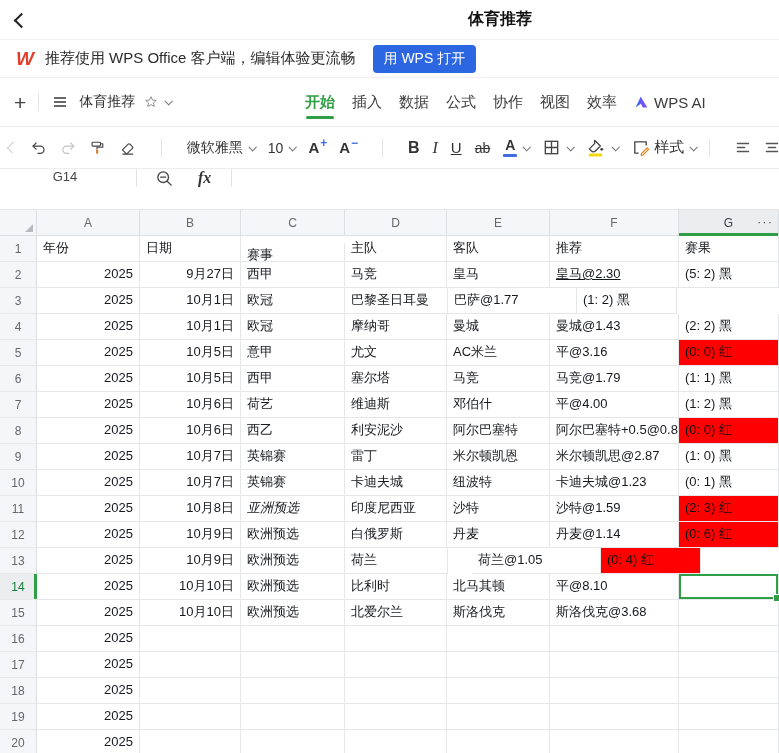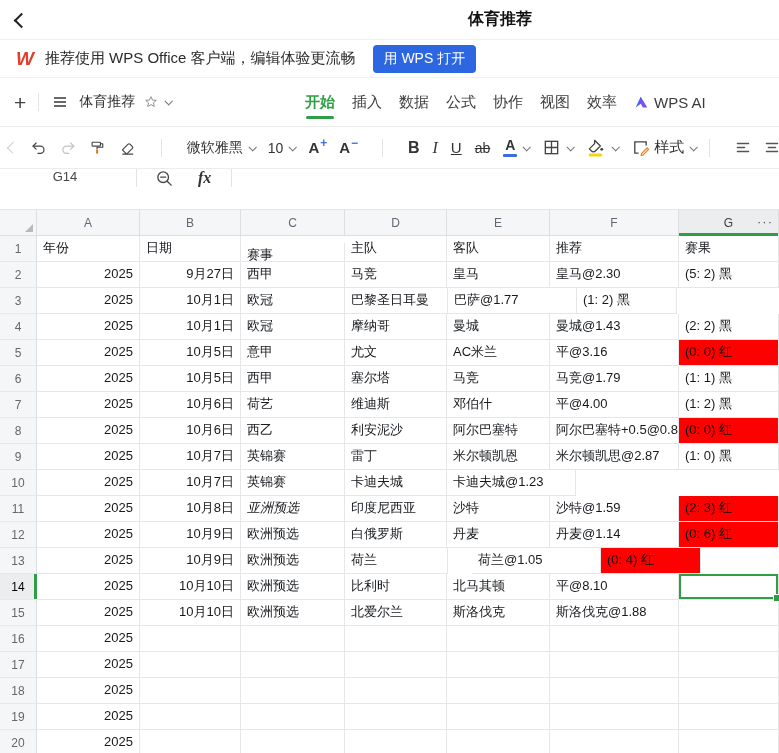--- a/index.html
+++ b/index.html
@@ -81,21 +81,21 @@
   .hc.sel-col{background:#ebedee;color:#3c4044}
   .hc.sel-col::before{content:'';position:absolute;left:0;right:0;bottom:-1px;height:3px;background:var(--green);z-index:2}
   .hc .more{position:absolute;right:5px;top:50%;transform:translateY(-58%);
     color:#555;font-size:13px;letter-spacing:1px;cursor:pointer}
   .corner::after{content:'';position:absolute;right:3px;bottom:3px;
     border-left:8px solid transparent;border-bottom:8px solid #b6babe}
   .grid-row{display:flex;height:26px}
   .rh{width:37px;flex:0 0 37px;background:var(--head-bg);border-right:1px solid var(--head-line);
     border-bottom:1px solid #e6e8ea;color:#63686e;font-size:12px;display:flex;align-items:center;
     justify-content:center;position:relative;cursor:pointer}
-  .rh.sel-row{background:#ebedee;color:#000000}
+  .rh.sel-row{background:#ebedee;color:#15803d}
   .rh.sel-row::after{content:'';position:absolute;top:0;right:-1px;width:3px;height:100%;background:var(--green);z-index:2}
   .cell{border-right:1px solid var(--grid-line);border-bottom:1px solid var(--grid-line);
     font-size:13px;line-height:24px;padding:0 6px;white-space:nowrap;overflow:hidden;cursor:cell;color:#16191d}
   .cell.num{text-align:right}
   .cell.red{background:var(--red);color:#101010}
   .cell.selected{position:relative;z-index:4;overflow:visible;
     box-shadow:inset 0 0 0 2px var(--green)}
   .cell.selected::after{content:'';position:absolute;right:-3px;bottom:-3px;width:6px;height:6px;
     background:var(--green);border:1px solid #fff}
 </style>
@@ -260,21 +260,21 @@
         <div class="cell" style="width: 129px; flex: 0 0 129px;">推荐</div>
         <div class="cell" style="width: 100px; flex: 0 0 100px;">赛果</div>
       </div>
       <div class="grid-row">
         <div class="rh">2</div>
         <div class="cell num" style="width: 103px; flex: 0 0 103px;">2025</div>
         <div class="cell num" style="width: 101px; flex: 0 0 101px;">9月27日</div>
         <div class="cell" style="width: 104px; flex: 0 0 104px;">西甲</div>
         <div class="cell" style="width: 102px; flex: 0 0 102px;">马竞</div>
         <div class="cell" style="width: 103px; flex: 0 0 103px;">皇马</div>
-        <div class="cell" style="width: 129px; flex: 0 0 129px;">皇马@2.30</div>
+        <div class="cell" style="width: 129px; flex: 0 0 129px; text-decoration: underline;">皇马@2.30</div>
         <div class="cell" style="width: 100px; flex: 0 0 100px;">(5: 2) 黑</div>
       </div>
       <div class="grid-row">
         <div class="rh">3</div>
         <div class="cell num" style="width: 103px; flex: 0 0 103px;">2025</div>
         <div class="cell num" style="width: 101px; flex: 0 0 101px;">10月1日</div>
         <div class="cell" style="width: 104px; flex: 0 0 104px;">欧冠</div>
         <div class="cell" style="width: 103px; flex: 0 0 103px;">巴黎圣日耳曼</div>
         <div class="cell" style="width: 129px; flex: 0 0 129px;">巴萨@1.77</div>
         <div class="cell" style="width: 100px; flex: 0 0 100px;">(1: 2) 黑</div>
@@ -338,21 +338,23 @@
         <div class="cell" style="width: 103px; flex: 0 0 103px;">米尔顿凯恩</div>
         <div class="cell" style="width: 129px; flex: 0 0 129px;">米尔顿凯思@2.87</div>
         <div class="cell" style="width: 100px; flex: 0 0 100px;">(1: 0) 黑</div>
       </div>
       <div class="grid-row">
         <div class="rh">10</div>
         <div class="cell num" style="width: 103px; flex: 0 0 103px;">2025</div>
         <div class="cell num" style="width: 101px; flex: 0 0 101px;">10月7日</div>
         <div class="cell" style="width: 104px; flex: 0 0 104px;">英锦赛</div>
         <div class="cell" style="width: 102px; flex: 0 0 102px;">卡迪夫城</div>
+        <div class="cell" style="width: 103px; flex: 0 0 103px;">纽波特</div>
         <div class="cell" style="width: 129px; flex: 0 0 129px;">卡迪夫城@1.23</div>
+        <div class="cell" style="width: 100px; flex: 0 0 100px;">(0: 1) 黑</div>
       </div>
       <div class="grid-row">
         <div class="rh">11</div>
         <div class="cell num" style="width: 103px; flex: 0 0 103px;">2025</div>
         <div class="cell num" style="width: 101px; flex: 0 0 101px;">10月8日</div>
         <div class="cell" style="width: 104px; flex: 0 0 104px; font-style: italic;">亚洲预选</div>
         <div class="cell" style="width: 102px; flex: 0 0 102px;">印度尼西亚</div>
         <div class="cell" style="width: 103px; flex: 0 0 103px;">沙特</div>
         <div class="cell" style="width: 129px; flex: 0 0 129px;">沙特@1.59</div>
         <div class="cell red" style="width: 100px; flex: 0 0 100px;">(2: 3) 红</div>
@@ -386,21 +388,21 @@
         <div class="cell" style="width: 129px; flex: 0 0 129px;">平@8.10</div>
         <div class="cell selected" style="width: 100px; flex: 0 0 100px;"></div>
       </div>
       <div class="grid-row">
         <div class="rh">15</div>
         <div class="cell num" style="width: 103px; flex: 0 0 103px;">2025</div>
         <div class="cell num" style="width: 101px; flex: 0 0 101px;">10月10日</div>
         <div class="cell" style="width: 104px; flex: 0 0 104px;">欧洲预选</div>
         <div class="cell" style="width: 102px; flex: 0 0 102px;">北爱尔兰</div>
         <div class="cell" style="width: 103px; flex: 0 0 103px;">斯洛伐克</div>
-        <div class="cell" style="width: 129px; flex: 0 0 129px;">斯洛伐克@1.88</div>
+        <div class="cell" style="width: 129px; flex: 0 0 129px;">斯洛伐克@3.68</div>
         <div class="cell" style="width: 100px; flex: 0 0 100px;"></div>
       </div>
       <div class="grid-row">
         <div class="rh">16</div>
         <div class="cell num" style="width: 103px; flex: 0 0 103px;">2025</div>
         <div class="cell num" style="width: 101px; flex: 0 0 101px;"></div>
         <div class="cell" style="width: 104px; flex: 0 0 104px;"></div>
         <div class="cell" style="width: 102px; flex: 0 0 102px;"></div>
         <div class="cell" style="width: 103px; flex: 0 0 103px;"></div>
         <div class="cell" style="width: 129px; flex: 0 0 129px;"></div>

